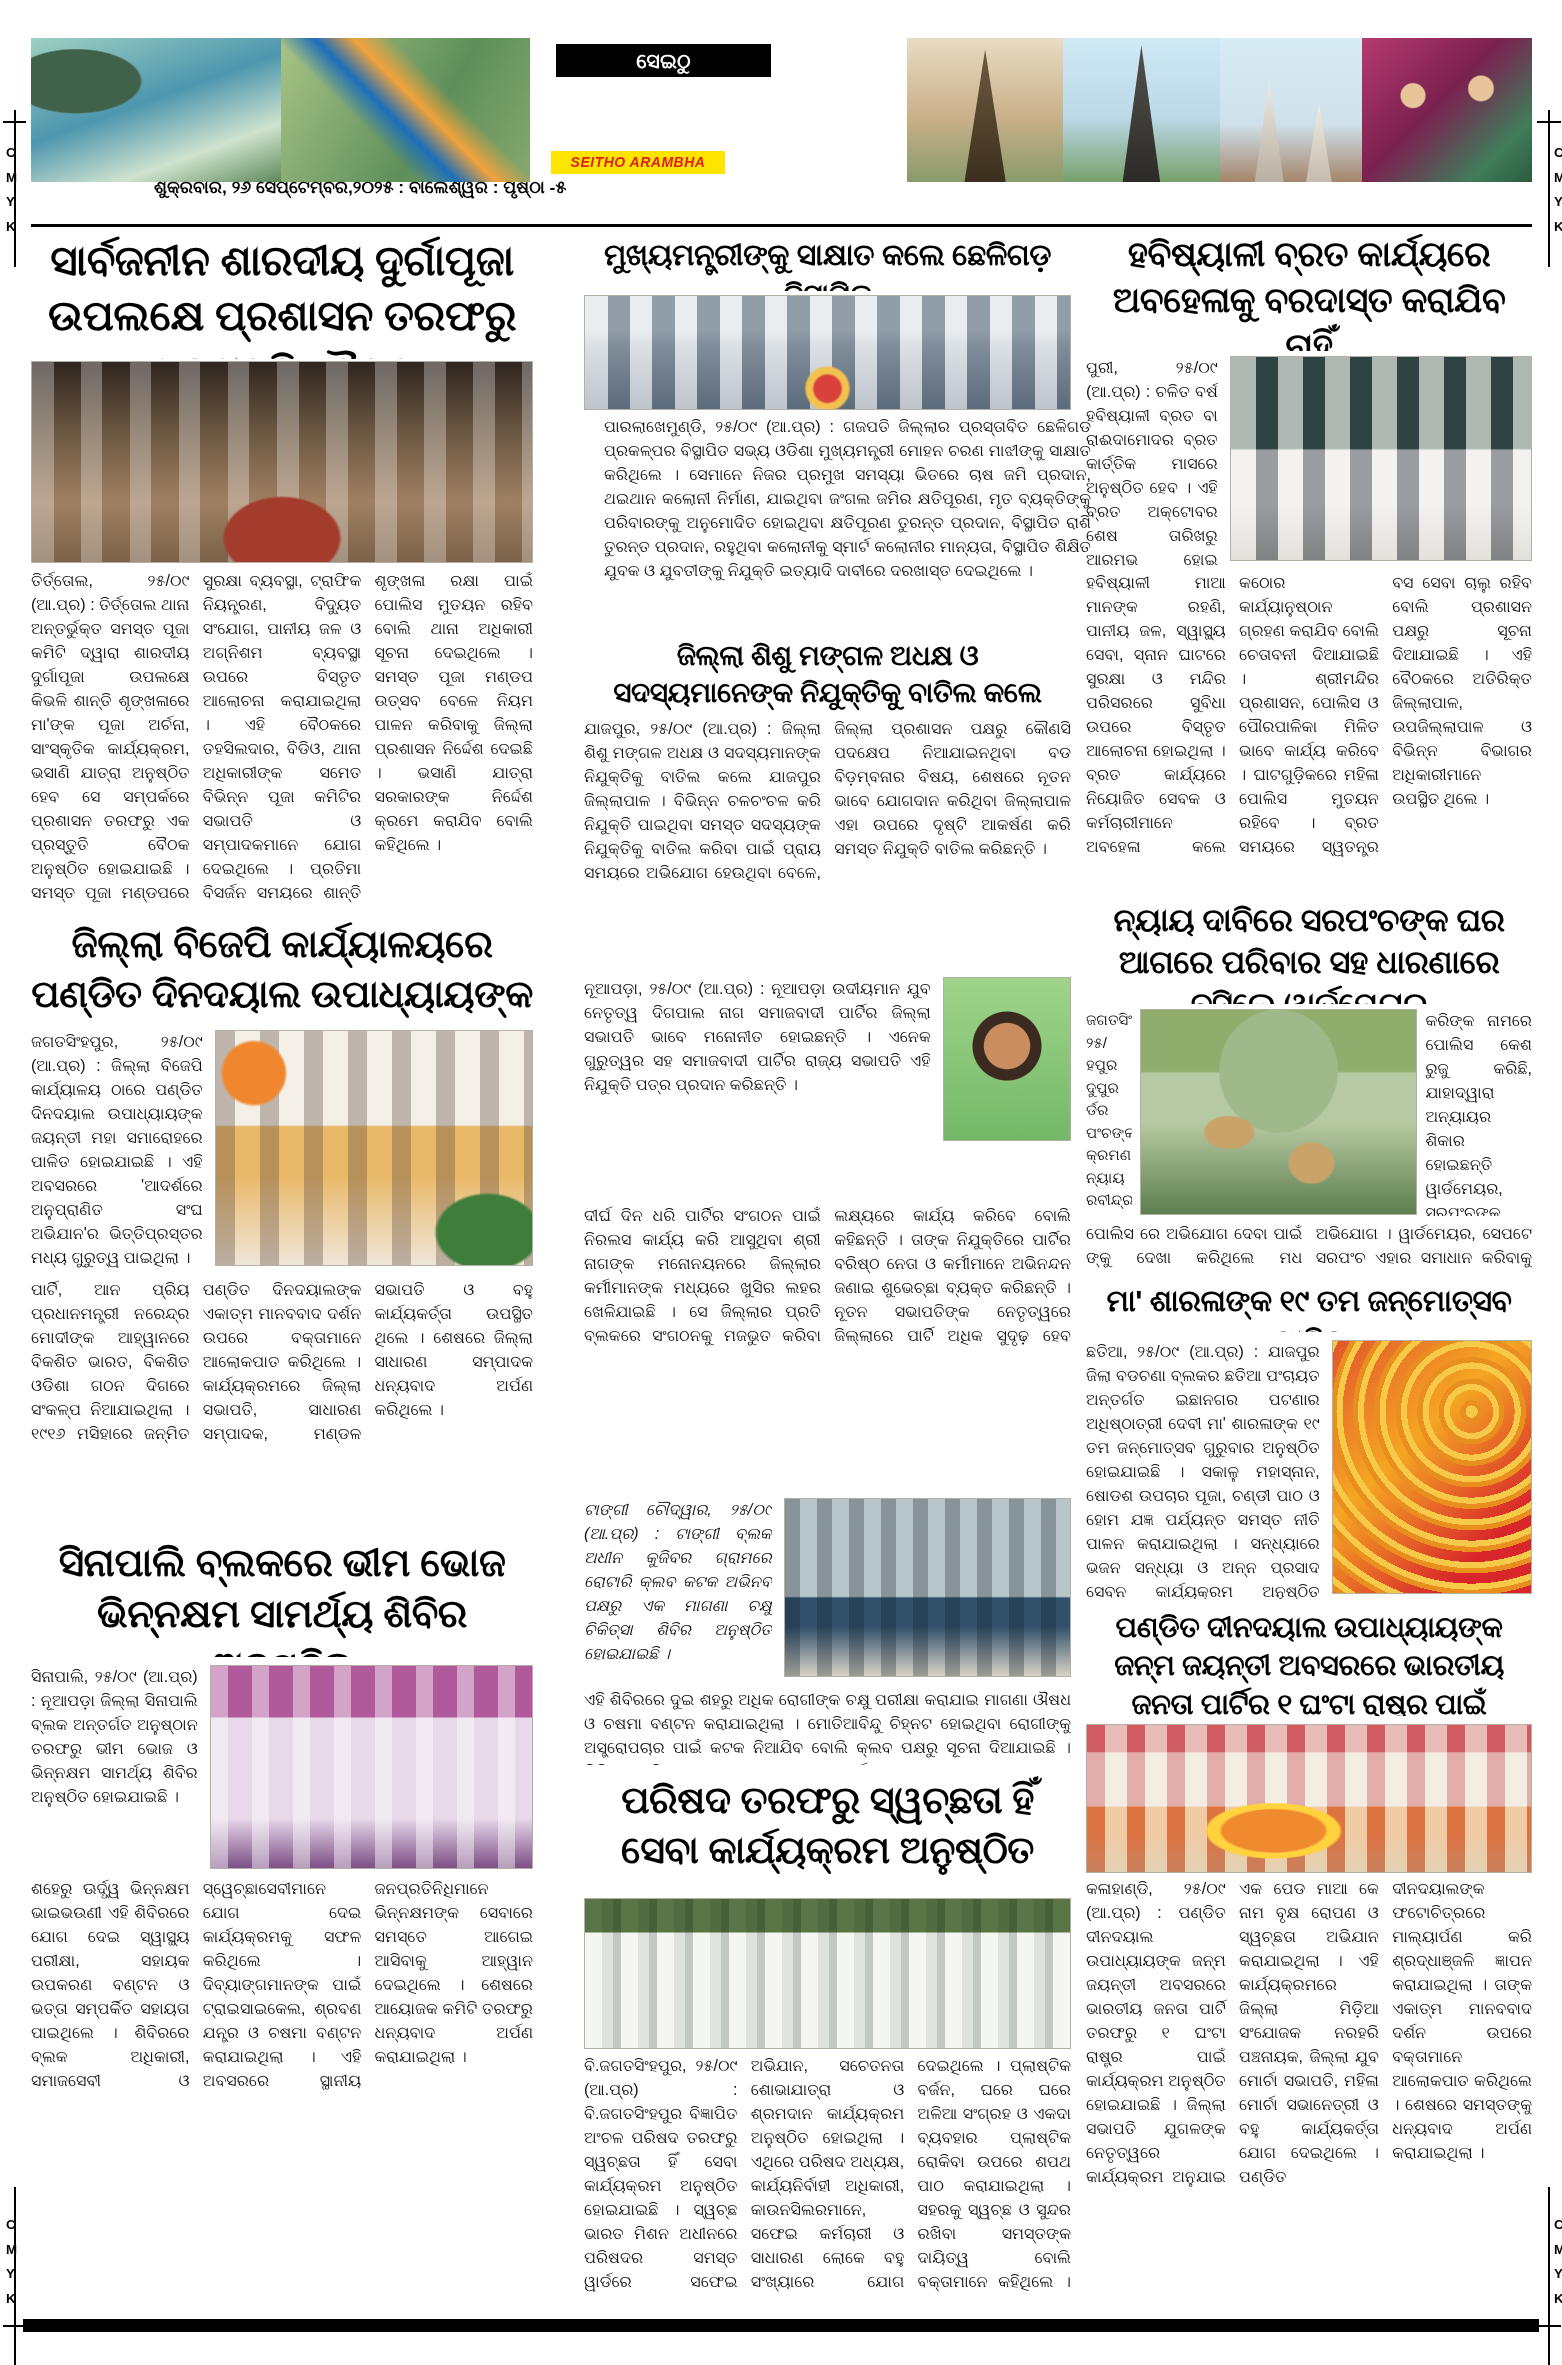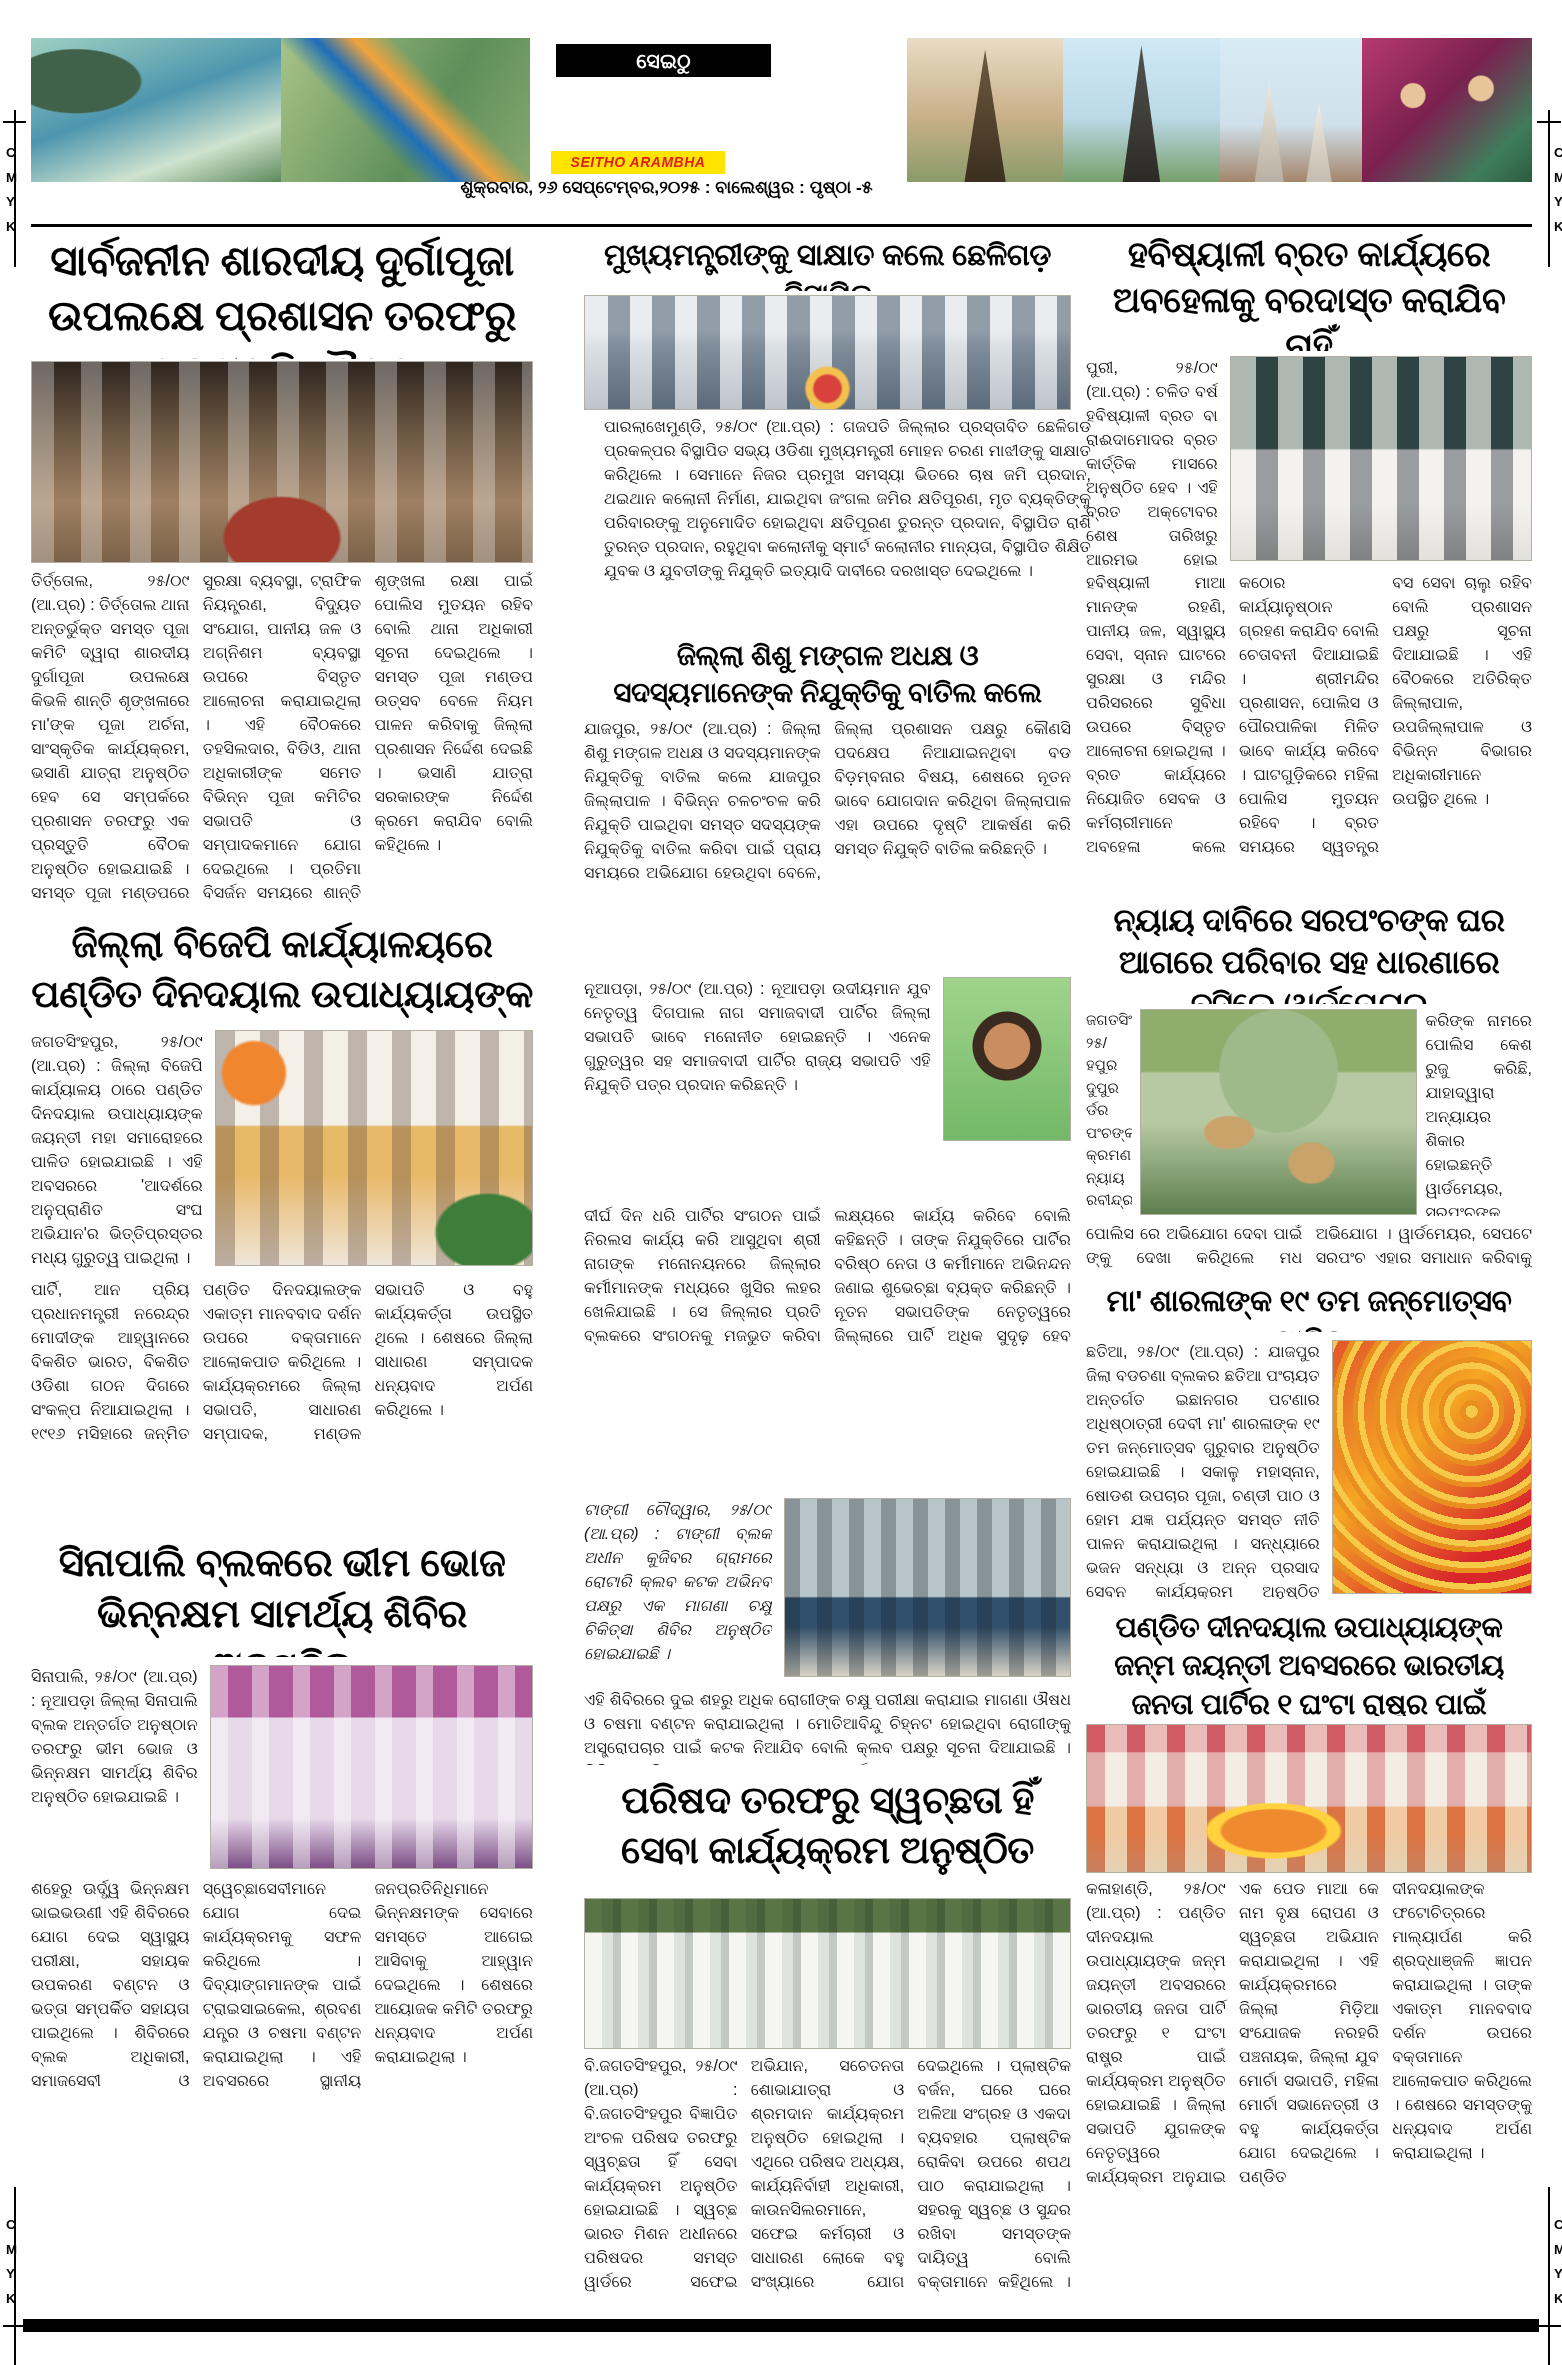--- a/index.html
+++ b/index.html
@@ -87,21 +87,21 @@
     <div style="flex:1.1;position:relative;background:linear-gradient(180deg,#cfe9f5 0%,#bcd9e8 55%,#77a06b 100%);">
       <div class="spire" style="left:30%;width:40%;height:95%;background:linear-gradient(180deg,#55534e,#2c2a26);"></div>
     </div>
     <div style="flex:1;position:relative;background:linear-gradient(180deg,#d8ecf6 0%,#cfe0ea 60%,#a4856a 100%);">
       <div class="spire" style="left:18%;width:34%;height:70%;background:linear-gradient(180deg,#efe9df,#b8b0a2);"></div>
       <div class="spire" style="left:55%;width:30%;height:55%;background:linear-gradient(180deg,#f2ece2,#c4bcae);"></div>
     </div>
     <div style="flex:1.2;background:radial-gradient(circle at 30% 40%,#e8c49a 0 8%,transparent 9%),radial-gradient(circle at 70% 35%,#e8c49a 0 8%,transparent 9%),linear-gradient(135deg,#b63a6e 0%,#7a2150 45%,#3f7d5a 80%,#2c5b40 100%);"></div>
   </div>
 
-  <div class="phabs" style="left:154px;top:177px;width:1025px;text-align:center;font-size:17.4px;font-weight:bold;">
+  <div class="phabs" style="left:154px;top:177px;width:1025px;text-align:left;font-size:17.4px;font-weight:bold;">
     <span>ଶୁକ୍ରବାର, ୨୬ ସେପ୍ଟେମ୍ବର,୨୦୨୫ : ବାଲେଶ୍ୱର : ପୃଷ୍ଠା -୫</span>
   </div>
   <div class="rule" style="left:31px;top:224px;width:1501px;height:2.6px;"></div>
 
   <div class="hl" style="left:31px;top:233px;width:502px;height:126px;font-size:42px;">
     <span>ସାର୍ବଜନୀନ ଶାରଦୀୟ ଦୁର୍ଗାପୂଜା ଉପଲକ୍ଷେ ପ୍ରଶାସନ ତରଫରୁ ପ୍ରସ୍ତୁତି ବୈଠକ</span>
   </div>
   <div class="phabs ph" style="left:31px;top:361px;width:502px;height:202px;background:radial-gradient(ellipse at 50% 88%,#a33c2c 0 16%,transparent 17%),repeating-linear-gradient(90deg,rgba(255,255,255,.30) 0 21.5px,rgba(0,0,0,0) 21.5px 49px),linear-gradient(180deg,#2f2620 0%,#6b5742 35%,#a08062 70%,#7b6248 100%);"></div>
   <div class="bt c3" style="left:31px;top:569px;width:502px;height:343px;">
     <span>ତିର୍ତ୍ତୋଲ, ୨୫/୦୯ (ଆ.ପ୍ର) : ତିର୍ତ୍ତୋଲ ଥାନା ଅନ୍ତର୍ଭୁକ୍ତ ସମସ୍ତ ପୂଜା କମିଟି ଦ୍ୱାରା ଶାରଦୀୟ ଦୁର୍ଗାପୂଜା ଉପଲକ୍ଷେ କିଭଳି ଶାନ୍ତି ଶୃଙ୍ଖଳାରେ ମା'ଙ୍କ ପୂଜା ଅର୍ଚନା, ସାଂସ୍କୃତିକ କାର୍ଯ୍ୟକ୍ରମ, ଭସାଣି ଯାତ୍ରା ଅନୁଷ୍ଠିତ ହେବ ସେ ସମ୍ପର୍କରେ ପ୍ରଶାସନ ତରଫରୁ ଏକ ପ୍ରସ୍ତୁତି ବୈଠକ ଅନୁଷ୍ଠିତ ହୋଇଯାଇଛି । ସମସ୍ତ ପୂଜା ମଣ୍ଡପରେ ସୁରକ୍ଷା ବ୍ୟବସ୍ଥା, ଟ୍ରାଫିକ ନିୟନ୍ତ୍ରଣ, ବିଦ୍ୟୁତ ସଂଯୋଗ, ପାନୀୟ ଜଳ ଓ ଅଗ୍ନିଶମ ବ୍ୟବସ୍ଥା ଉପରେ ବିସ୍ତୃତ ଆଲୋଚନା କରାଯାଇଥିଲା । ଏହି ବୈଠକରେ ତହସିଲଦାର, ବିଡିଓ, ଥାନା ଅଧିକାରୀଙ୍କ ସମେତ ବିଭିନ୍ନ ପୂଜା କମିଟିର ସଭାପତି ଓ ସମ୍ପାଦକମାନେ ଯୋଗ ଦେଇଥିଲେ । ପ୍ରତିମା ବିସର୍ଜନ ସମୟରେ ଶାନ୍ତି ଶୃଙ୍ଖଳା ରକ୍ଷା ପାଇଁ ପୋଲିସ ମୁତୟନ ରହିବ ବୋଲି ଥାନା ଅଧିକାରୀ ସୂଚନା ଦେଇଥିଲେ । ସମସ୍ତ ପୂଜା ମଣ୍ଡପ ଉତ୍ସବ ବେଳେ ନିୟମ ପାଳନ କରିବାକୁ ଜିଲ୍ଲା ପ୍ରଶାସନ ନିର୍ଦ୍ଦେଶ ଦେଇଛି । ଭସାଣି ଯାତ୍ରା ସରକାରଙ୍କ ନିର୍ଦ୍ଦେଶ କ୍ରମେ କରାଯିବ ବୋଲି କହିଥିଲେ ।</span>

